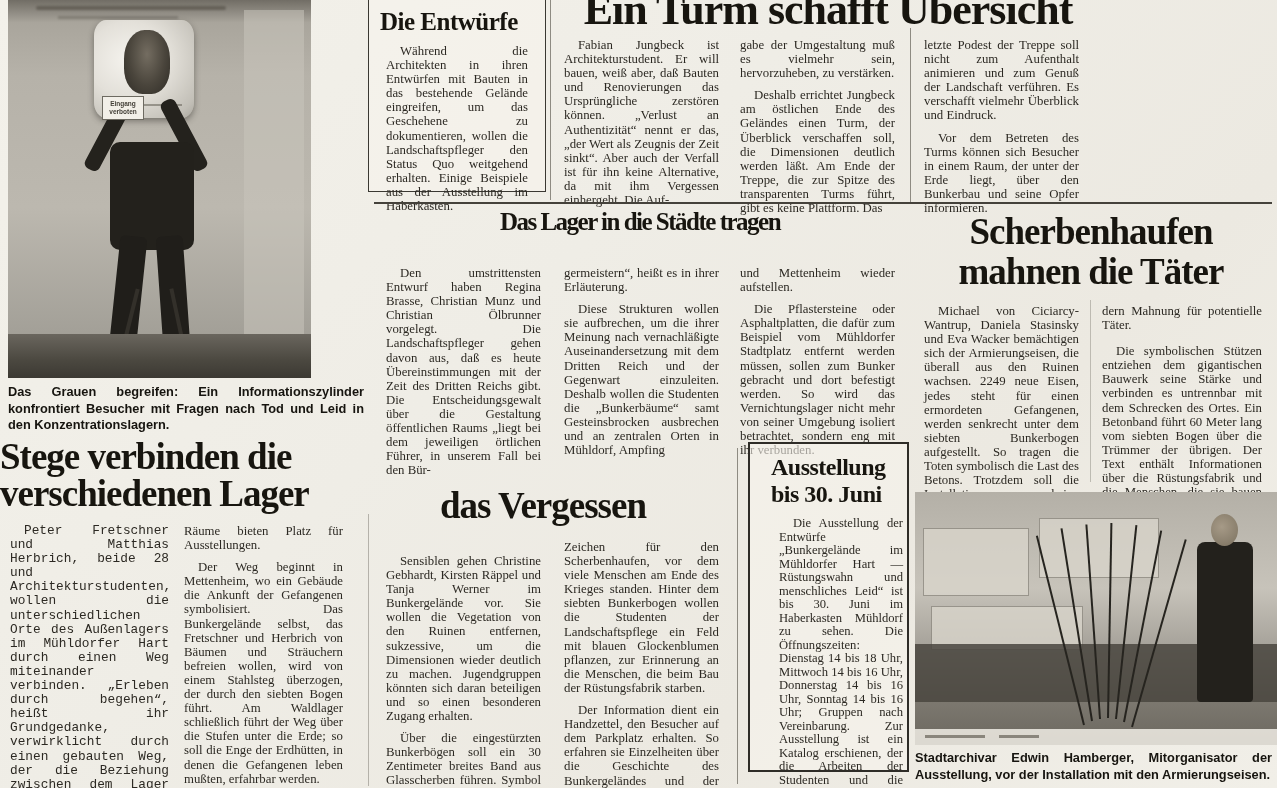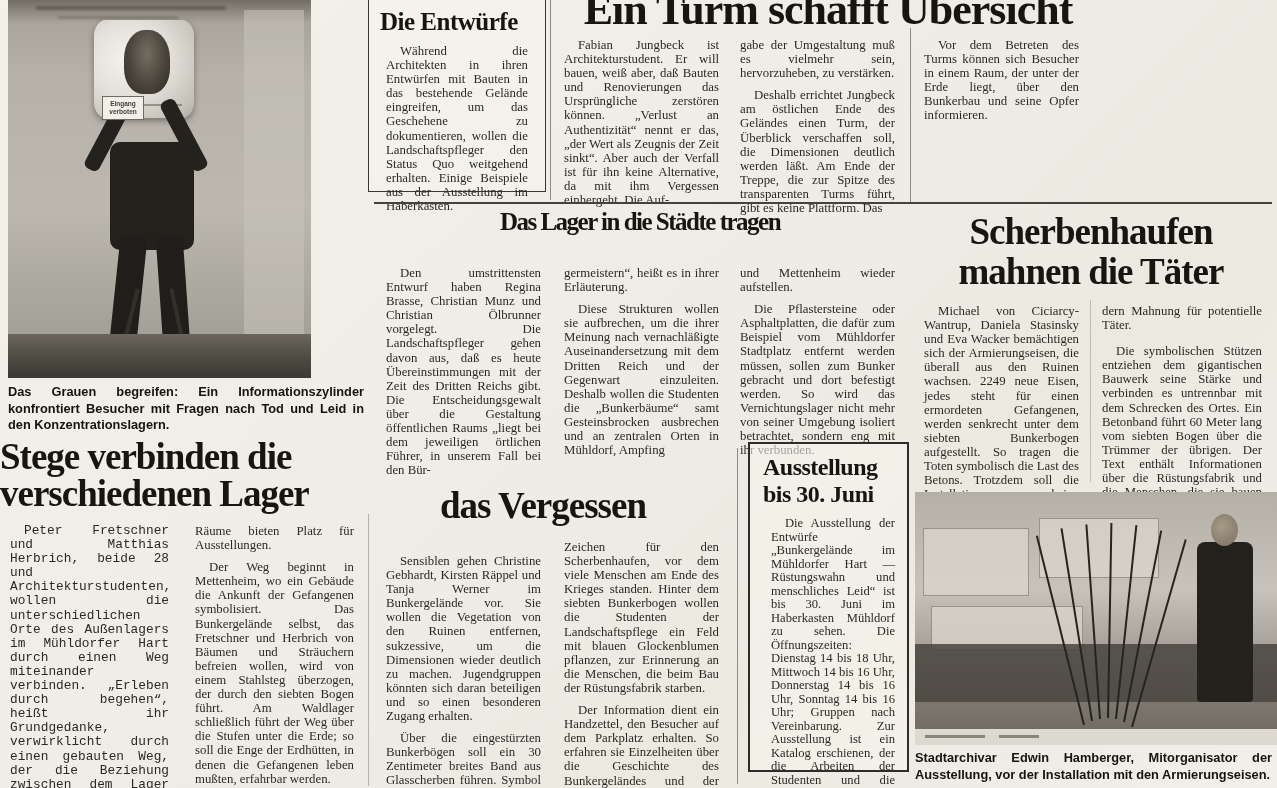--- a/index.html
+++ b/index.html
@@ -92,20 +92,21 @@
 
   <div class="headline hl-center" style="left:548px;top:-16px;width:560px;font-size:44px;letter-spacing:-1px;white-space:nowrap;">Ein Turm schafft Übersicht</div>
   <div class="col" style="left:556px;top:30px;width:171px;height:174px;">
     <p>Fabian Jungbeck ist Architekturstudent. Er will bauen, weiß aber, daß Bauten und Renovierungen das Ursprüngliche zerstören können. „Verlust an Authentizität“ nennt er das, „der Wert als Zeugnis der Zeit sinkt“. Aber auch der Verfall ist für ihn keine Alternative, da mit ihm Vergessen einhergeht. Die Auf-</p>
   </div>
   <div class="col" style="left:732px;top:30px;width:171px;height:174px;">
     <p class="cont">gabe der Umgestaltung muß es vielmehr sein, hervorzuheben, zu verstärken.</p>
     <p>Deshalb errichtet Jungbeck am östlichen Ende des Geländes einen Turm, der Überblick verschaffen soll, die Dimensionen deutlich werden läßt. Am Ende der Treppe, die zur Spitze des transparenten Turms führt, gibt es keine Plattform. Das</p>
   </div>
   <div class="col" style="left:916px;top:30px;width:171px;height:174px;">
+    <p class="cont">letzte Podest der Treppe soll nicht zum Aufenthalt animieren und zum Genuß der Landschaft verführen. Es verschafft vielmehr Überblick und Eindruck.</p>
     <p>Vor dem Betreten des Turms können sich Besucher in einem Raum, der unter der Erde liegt, über den Bunkerbau und seine Opfer informieren.</p>
   </div>
 
   <div class="rule-h" style="left:374px;top:202px;width:898px;"></div>
 
   <div class="headline hl-center" style="left:376px;top:208px;width:528px;font-size:25px;letter-spacing:-1.5px;white-space:nowrap;">Das Lager in die Städte tragen</div>
   <div class="col" style="left:378px;top:258px;width:171px;height:192px;">
     <p>Den umstrittensten Entwurf haben Regina Brasse, Christian Munz und Christian Ölbrunner vorgelegt. Die Landschaftspfleger gehen davon aus, daß es heute Übereinstimmungen mit der Zeit des Dritten Reichs gibt. Die Entscheidungsgewalt über die Gestaltung öffentlichen Raums „liegt bei dem jeweiligen örtlichen Führer, in unserem Fall bei den Bür-</p>
   </div>
   <div class="col" style="left:556px;top:258px;width:171px;height:192px;">
@@ -130,39 +131,39 @@
   </div>
 
   <div class="headline" style="left:0px;top:438px;width:368px;font-size:37px;line-height:37px;letter-spacing:-1px;">
     <span>Stege verbinden die</span><br>
     <span>verschiedenen Lager</span>
   </div>
   <div class="col" style="left:2px;top:516px;width:175px;height:272px;font-family:Liberation Mono, monospace;">
     <p>Peter Fretschner und Matthias Herbrich, beide 28 und Architekturstudenten, wollen die unterschiedlichen Orte des Außenlagers im Mühldorfer Hart durch einen Weg miteinander verbinden. „Erleben durch begehen“, heißt ihr Grundgedanke, verwirklicht durch einen gebauten Weg, der die Beziehung zwischen dem Lager in Mettenheim, der Bunkerbaustelle, dem Lager im Wald und dem Massengrab verdeutlicht.</p>
     <p>Die vorhandenen Überreste beziehen die beiden als Teile des Weges ein, neue</p>
   </div>
-  <div class="col" style="left:187px;top:516px;width:175px;height:272px;">
+  <div class="col" style="left:176px;top:516px;width:175px;height:272px;">
     <p class="cont">Räume bieten Platz für Ausstellungen.</p>
     <p>Der Weg beginnt in Mettenheim, wo ein Gebäude die Ankunft der Gefangenen symbolisiert. Das Bunkergelände selbst, das Fretschner und Herbrich von Bäumen und Sträuchern befreien wollen, wird von einem Stahlsteg überzogen, der durch den siebten Bogen führt. Am Waldlager schließlich führt der Weg über die Stufen unter die Erde; so soll die Enge der Erdhütten, in denen die Gefangenen leben mußten, erfahrbar werden.</p>
   </div>
 
   <div class="headline hl-center" style="left:382px;top:446px;width:322px;font-size:37px;line-height:40px;letter-spacing:-1px;">
     <br>
     <span>das Vergessen</span>
   </div>
   <div class="col" style="left:378px;top:546px;width:171px;height:256px;">
     <p>Sensiblen gehen Christine Gebhardt, Kirsten Räppel und Tanja Werner im Bunkergelände vor. Sie wollen die Vegetation von den Ruinen entfernen, sukzessive, um die Dimensionen wieder deutlich zu machen. Jugendgruppen könnten sich daran beteiligen und so einen besonderen Zugang erhalten.</p>
     <p>Über die eingestürzten Bunkerbögen soll ein 30 Zentimeter breites Band aus Glasscherben führen. Symbol für die Vernichtung des Lebens durch Arbeit und</p>
   </div>
   <div class="col" style="left:556px;top:532px;width:171px;height:256px;">
     <p class="cont">Zeichen für den Scherbenhaufen, vor dem viele Menschen am Ende des Krieges standen. Hinter dem siebten Bunkerbogen wollen die Studenten der Landschaftspflege ein Feld mit blauen Glockenblumen pflanzen, zur Erinnerung an die Menschen, die beim Bau der Rüstungsfabrik starben.</p>
     <p>Der Information dient ein Handzettel, den Besucher auf dem Parkplatz erhalten. So erfahren sie Einzelheiten über die Geschichte des Bunkergeländes und der übrigen Lager.</p>
   </div>
 
-  <div class="boxed" style="left:748px;top:442px;width:161px;height:330px;border:2px solid #2e2c27;padding:8px 8px 0 13px;box-sizing:border-box;">
+  <div class="boxed" style="left:748px;top:442px;width:161px;height:330px;border:2px solid #2e2c27;padding:8px 8px 0 21px;box-sizing:border-box;">
     <div class="headline" style="position:static;font-size:24px;line-height:27px;letter-spacing:-0.5px;margin:2px 0 9px 0;">
       <span>Ausstellung</span><br>
       <span>bis 30. Juni</span>
     </div>
     <div class="col" style="position:static;width:140px;font-size:12.6px;line-height:13.5px;">
       <p>Die Ausstellung der Entwürfe „Bunkergelände im Mühldorfer Hart — Rüstungswahn und menschliches Leid“ ist bis 30. Juni im Haberkasten Mühldorf zu sehen. Die Öffnungszeiten: Dienstag 14 bis 18 Uhr, Mittwoch 14 bis 16 Uhr, Donnerstag 14 bis 16 Uhr, Sonntag 14 bis 16 Uhr; Gruppen nach Vereinbarung. Zur Ausstellung ist ein Katalog erschienen, der die Arbeiten der Studenten und die Geschichte des Bunkers dokumentiert.</p>
     </div>
   </div>
 
   <div class="photoR">

